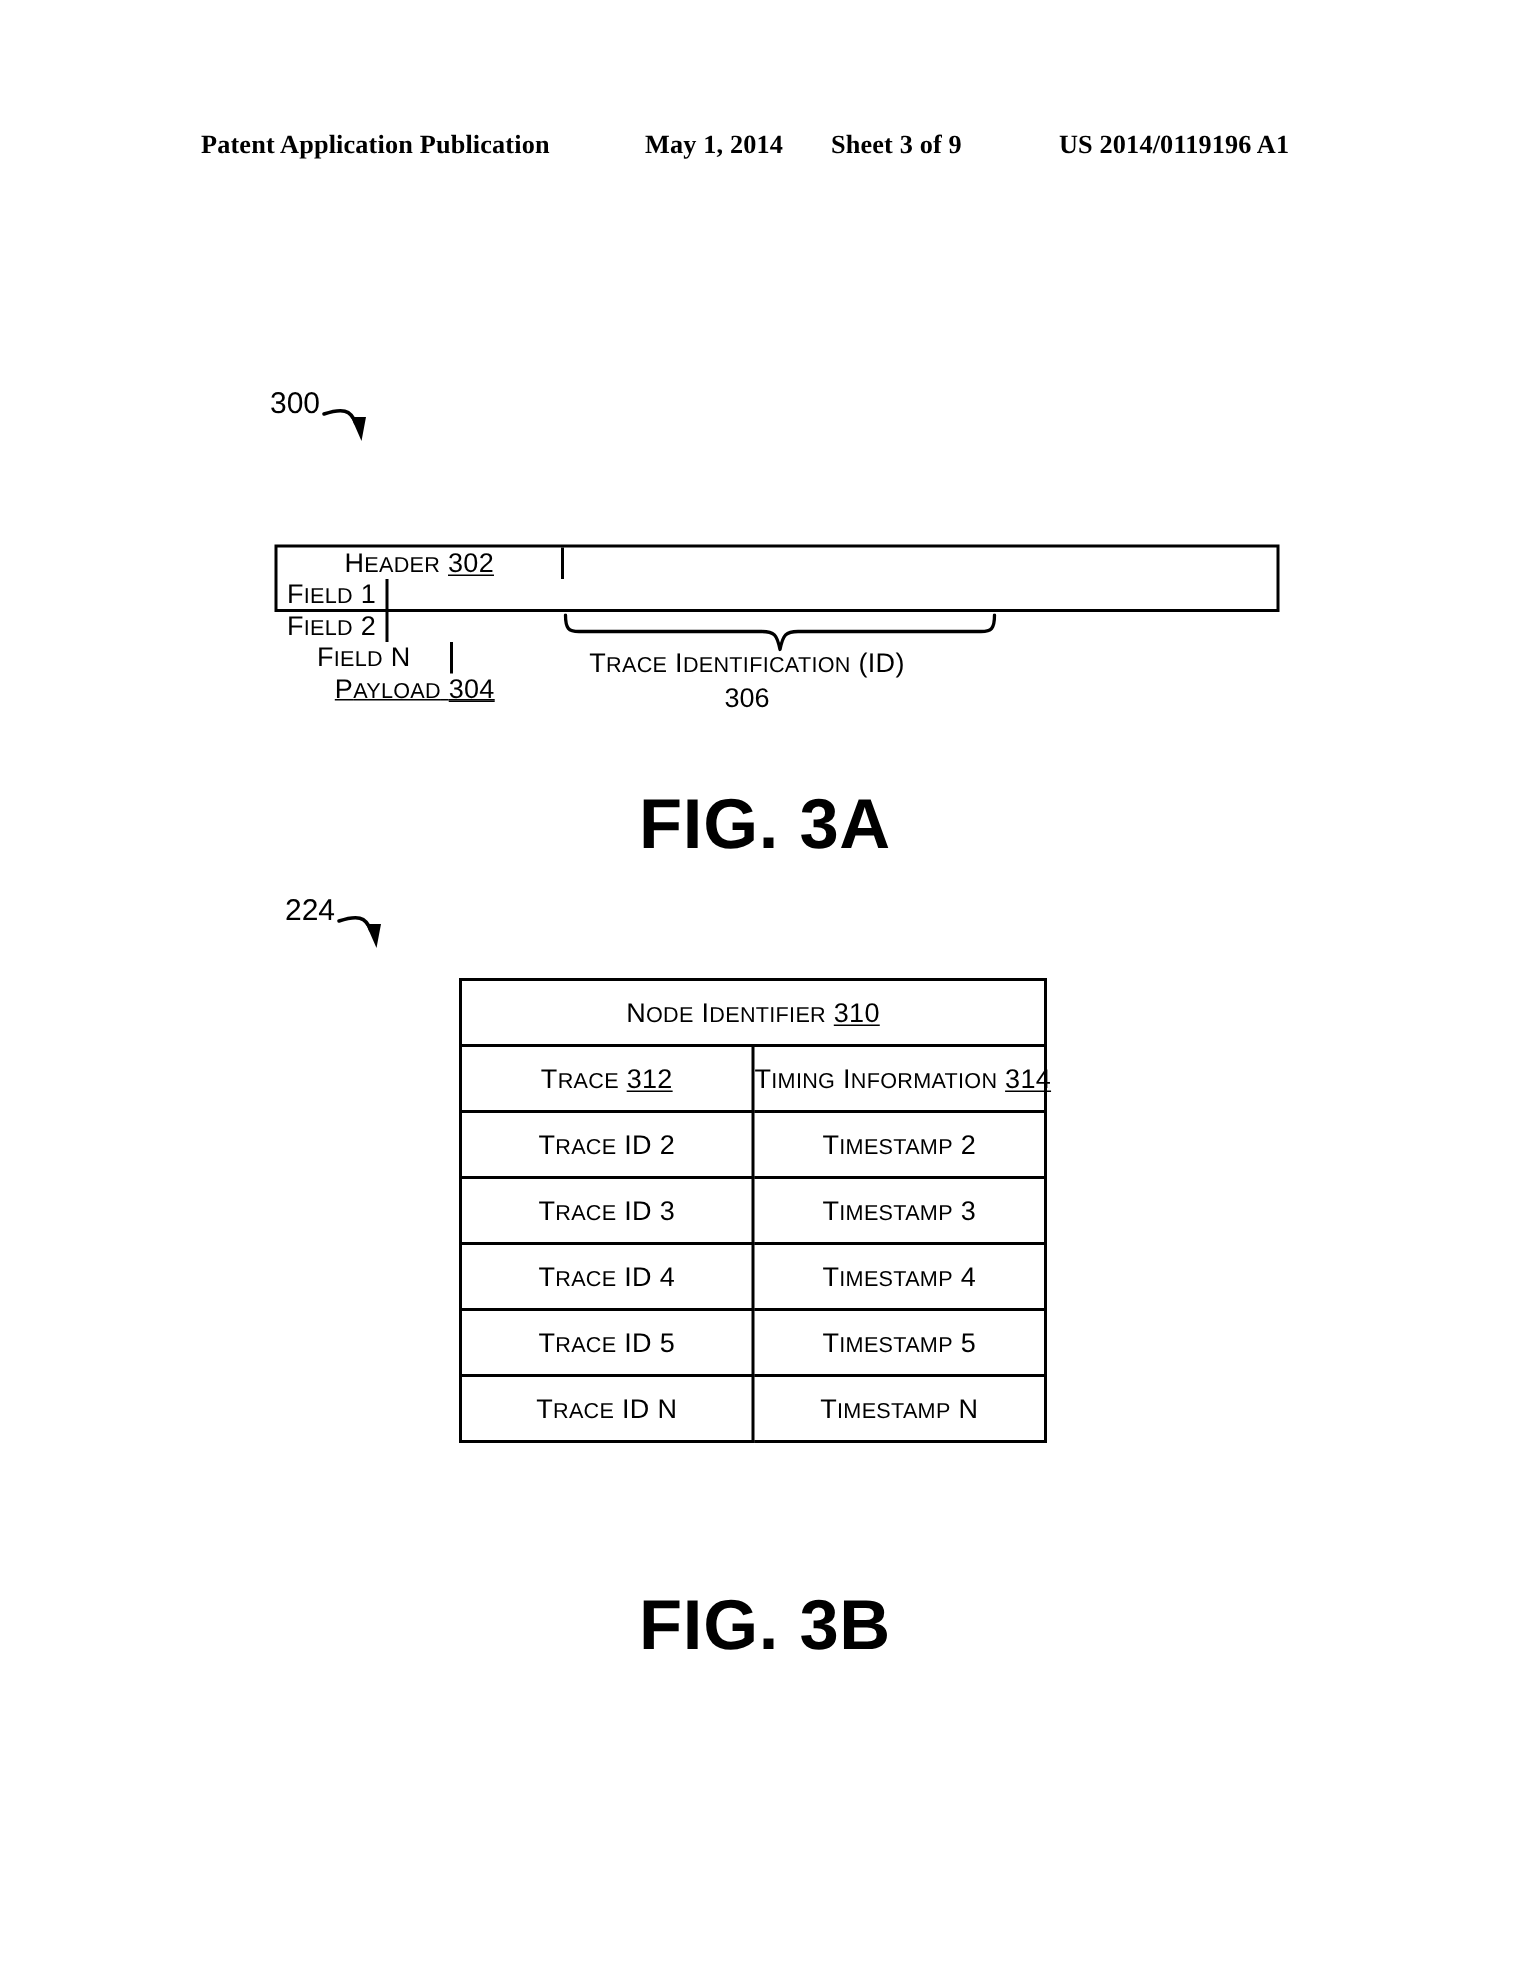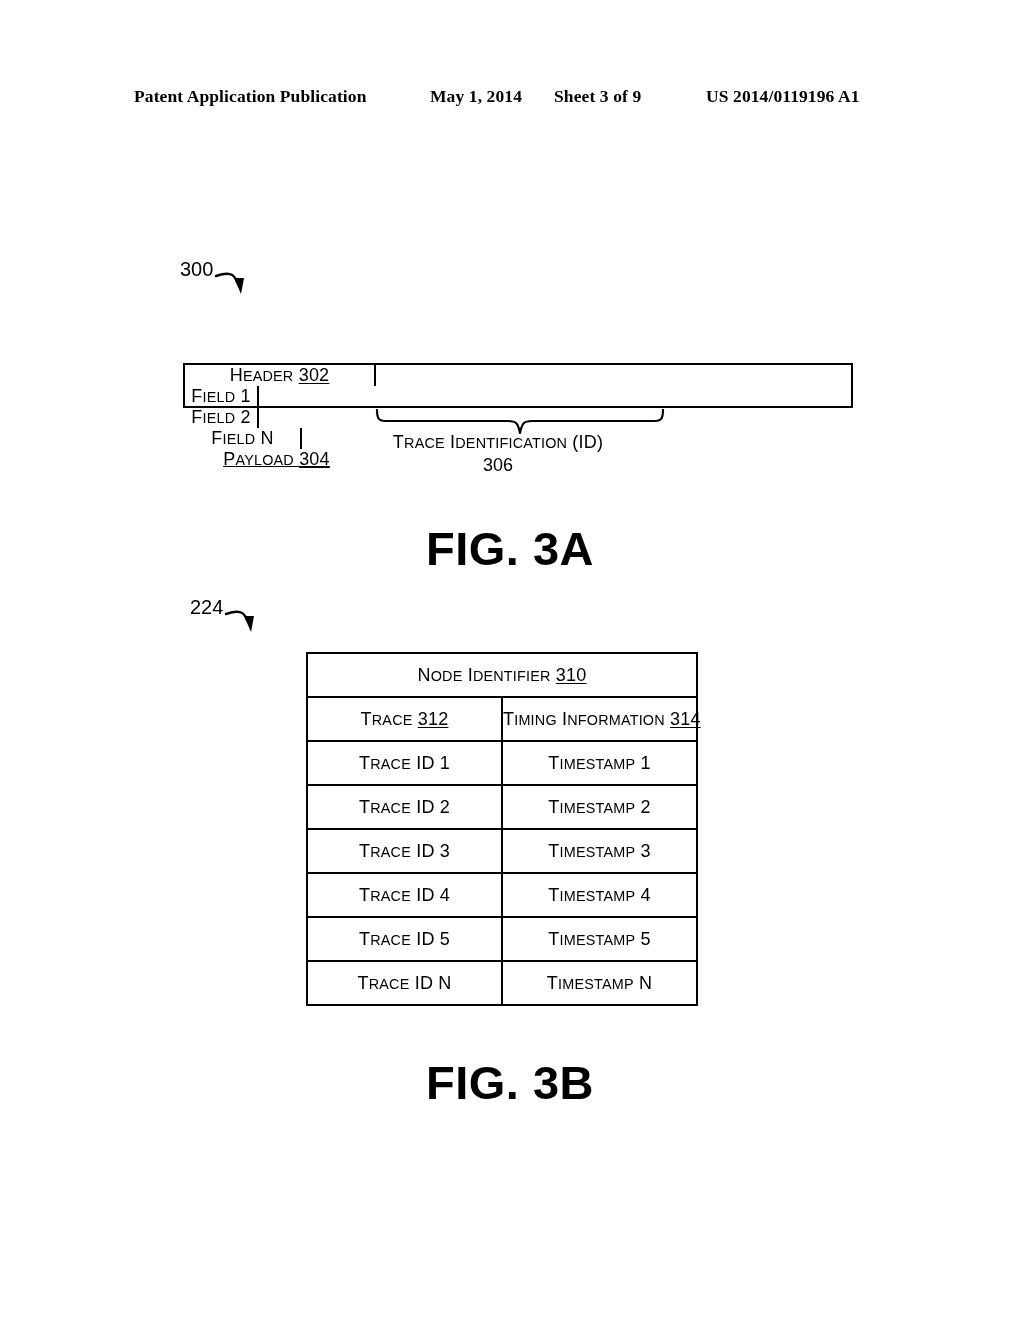--- a/index.html
+++ b/index.html
@@ -203,24 +203,20 @@
     </tr>
     <tr>
       <td class="col-traces">
         <span class="sc">T<span class="lc">RACE</span> <span class="und">312</span></span>
       </td>
       <td class="col-timing">
         <span class="sc">T<span class="lc">IMING</span> I<span class="lc">NFORMATION</span> <span class="und">314</span></span>
       </td>
     </tr>
     <tr>
-      <td class="col-traces"><span class="sc">T<span class="lc">RACE</span> ID 1</span></td>
-      <td class="col-timing"><span class="sc">T<span class="lc">IMESTAMP</span> 1</span></td>
-    </tr>
-    <tr>
       <td class="col-traces"><span class="sc">T<span class="lc">RACE</span> ID 2</span></td>
       <td class="col-timing"><span class="sc">T<span class="lc">IMESTAMP</span> 2</span></td>
     </tr>
     <tr>
       <td class="col-traces"><span class="sc">T<span class="lc">RACE</span> ID 3</span></td>
       <td class="col-timing"><span class="sc">T<span class="lc">IMESTAMP</span> 3</span></td>
     </tr>
     <tr>
       <td class="col-traces"><span class="sc">T<span class="lc">RACE</span> ID 4</span></td>
       <td class="col-timing"><span class="sc">T<span class="lc">IMESTAMP</span> 4</span></td>

